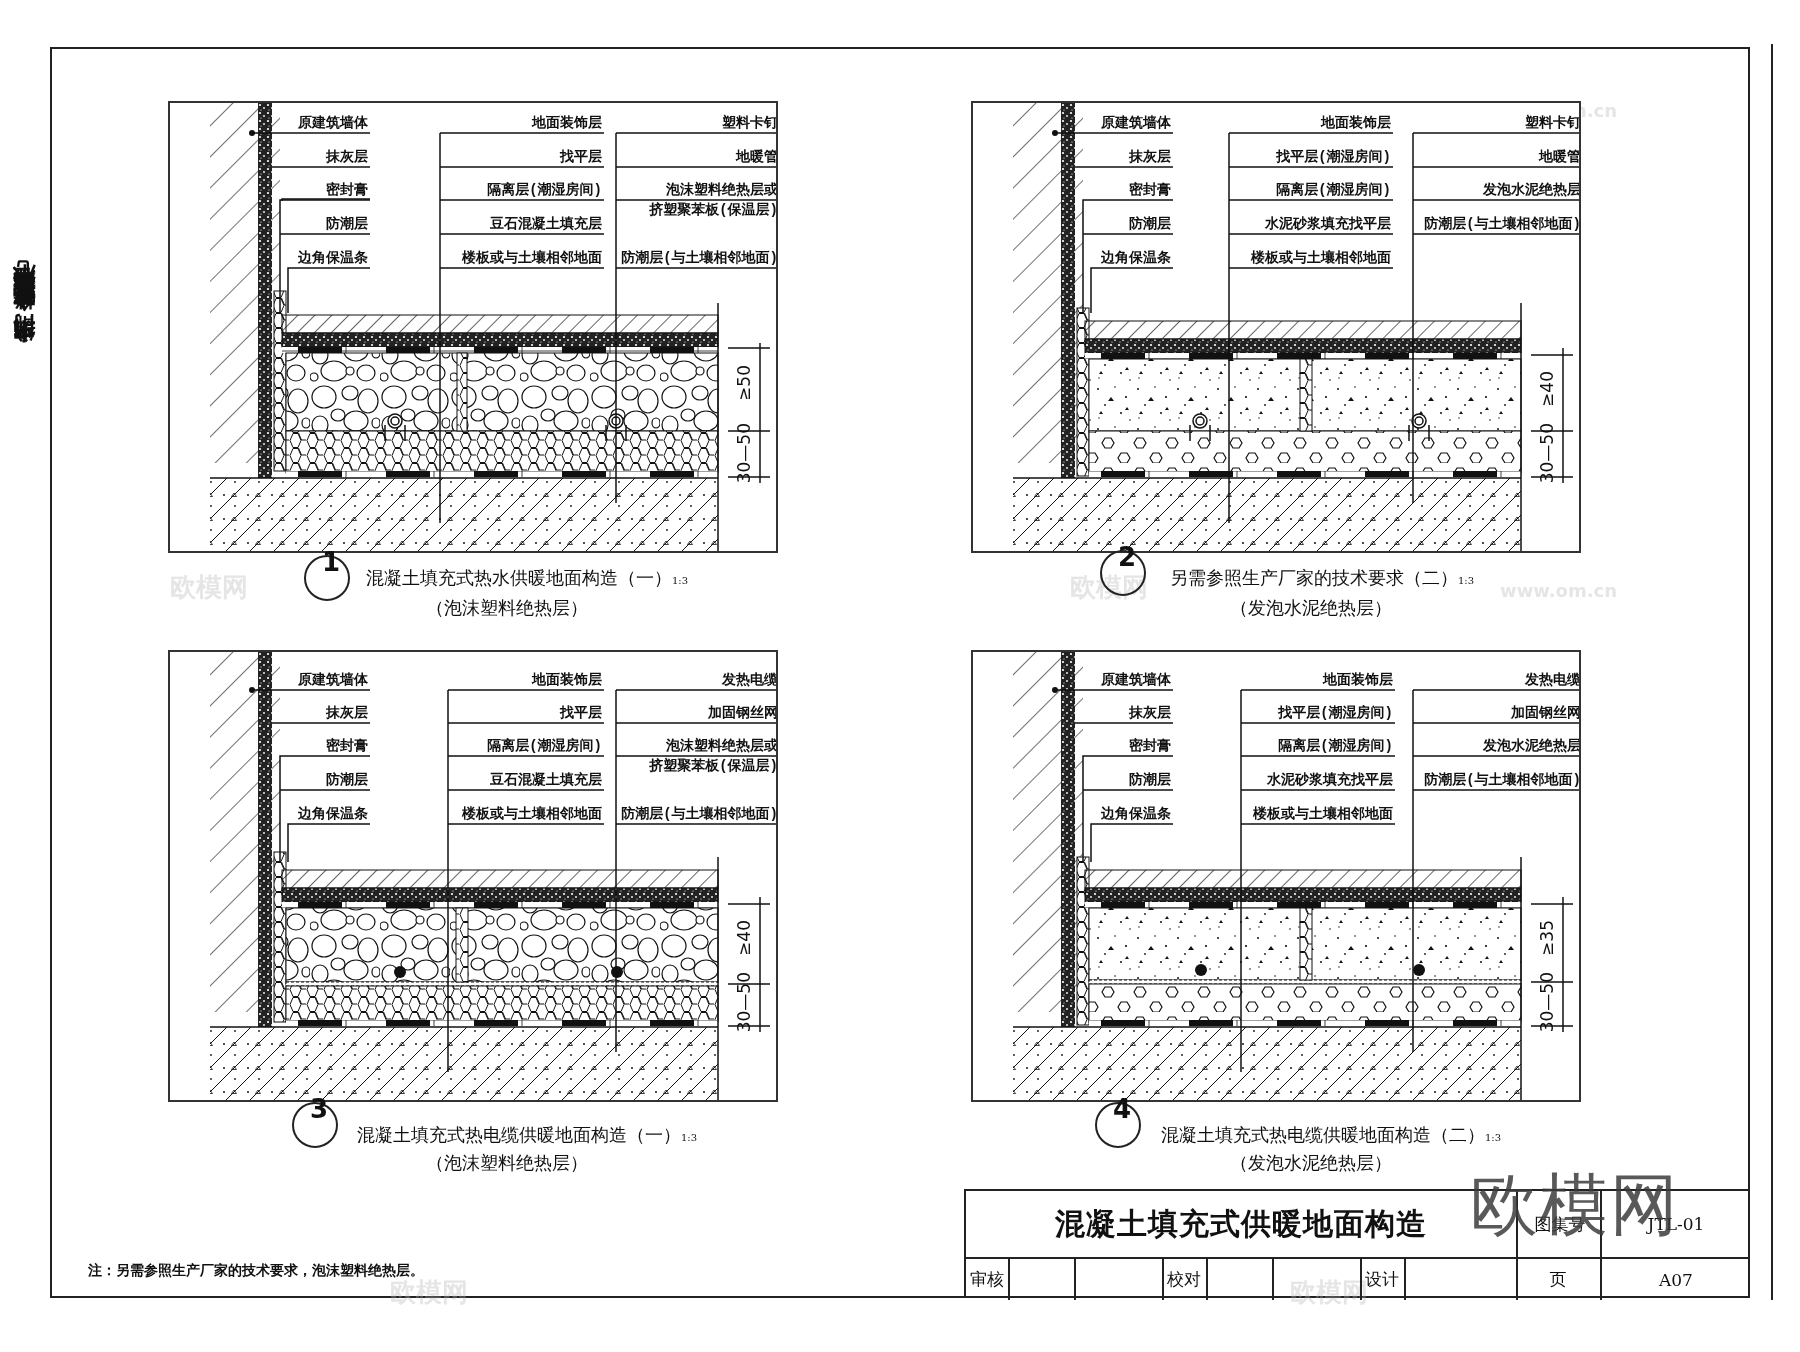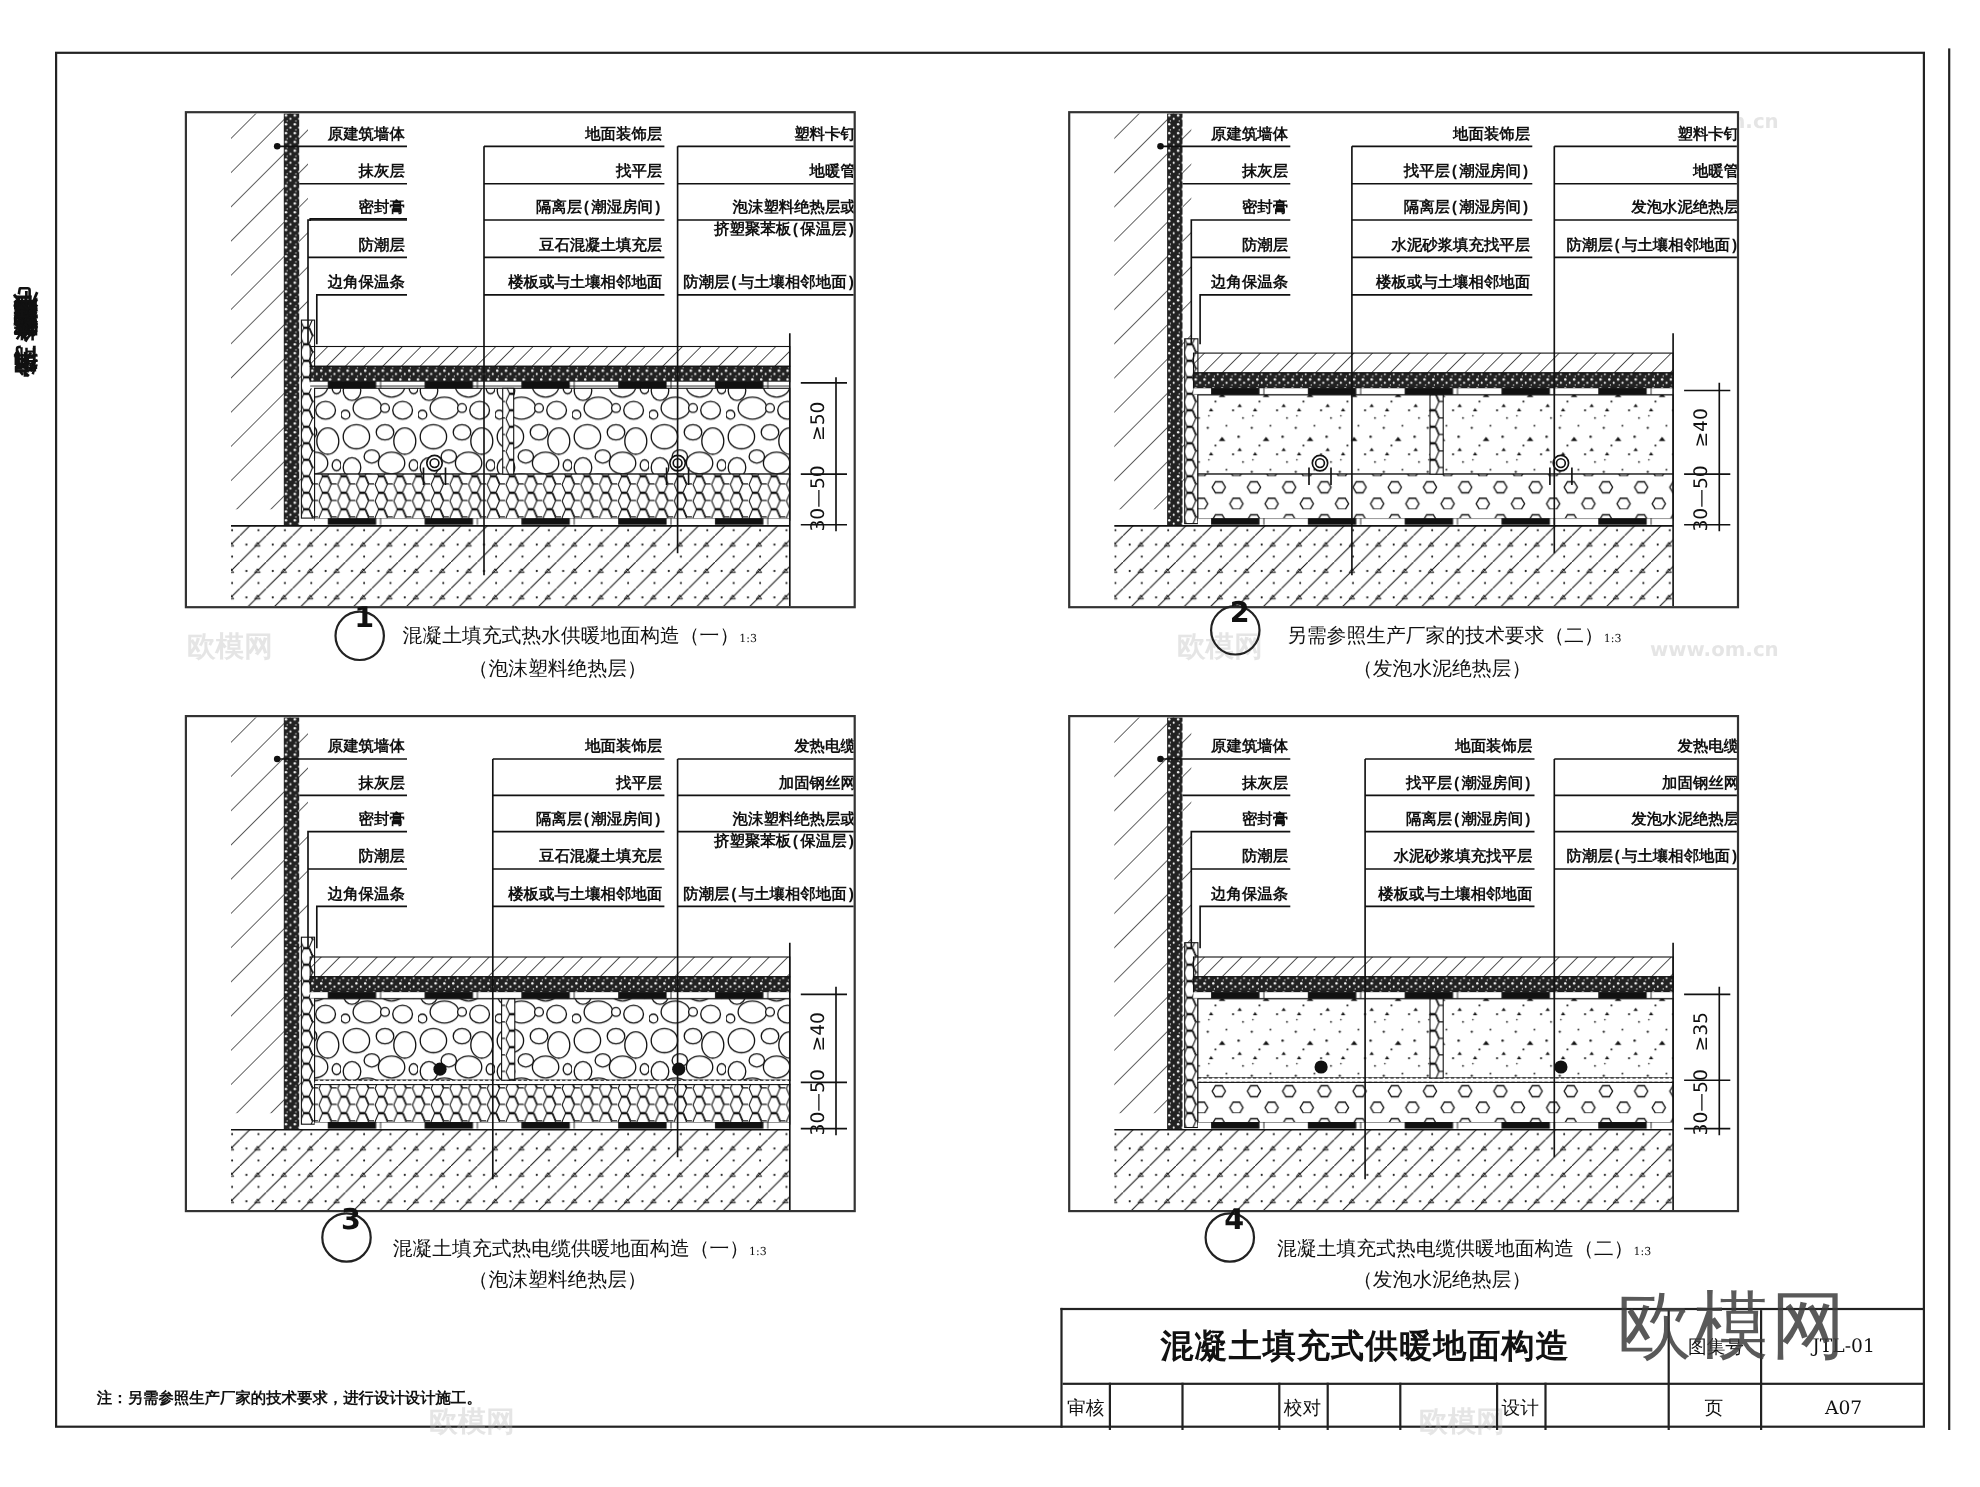--- a/index.html
+++ b/index.html
@@ -397,21 +397,21 @@
   <div class="lbl" style="left:436px;top:120px;width:172px">防潮层(与土壤相邻地面)</div>
   <div class="dim" style="left:564px;top:268px">≥35</div>
   <div class="dim" style="left:564px;top:320px">30—50</div>
 </div>
 <div class="circle" style="left:1095px;top:1102px">
     <span>4</span>
   </div>
 <div class="caption" style="left:1161px;top:1123px"><span>混凝土填充式热电缆供暖地面构造（二）</span><span class="scale">1:3</span></div>
 <div class="caption" style="left:1230px;top:1151px">（发泡水泥绝热层）</div>
 
-<div class="note">注：另需参照生产厂家的技术要求，进行设计设计施工。</div>
+<div class="note">注：另需参照生产厂家的技术要求，泡沫塑料绝热层。</div>
 
 <div class="titleblock">
   <div class="tb-main">混凝土填充式供暖地面构造</div>
   <div class="tb-hline"></div>
   <div class="tb-vline" style="left:550px;top:0;height:109px"></div>
   <div class="tb-vline" style="left:634px;top:0;height:109px"></div>
   <div class="tb-vline" style="left:42px;top:66px;height:43px"></div>
   <div class="tb-vline" style="left:108px;top:66px;height:43px"></div>
   <div class="tb-vline" style="left:196px;top:66px;height:43px"></div>
   <div class="tb-vline" style="left:240px;top:66px;height:43px"></div>

